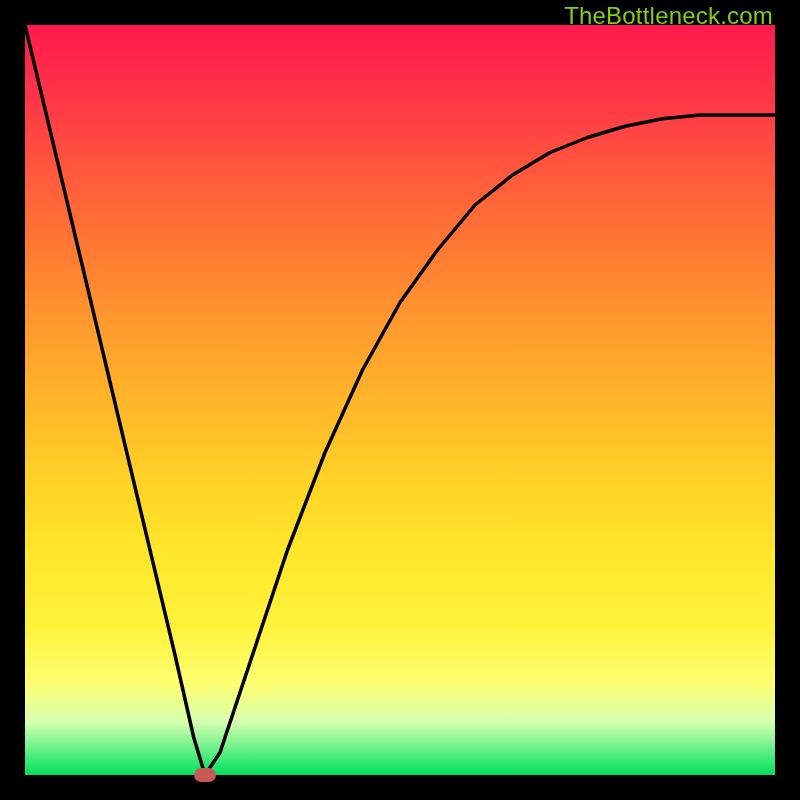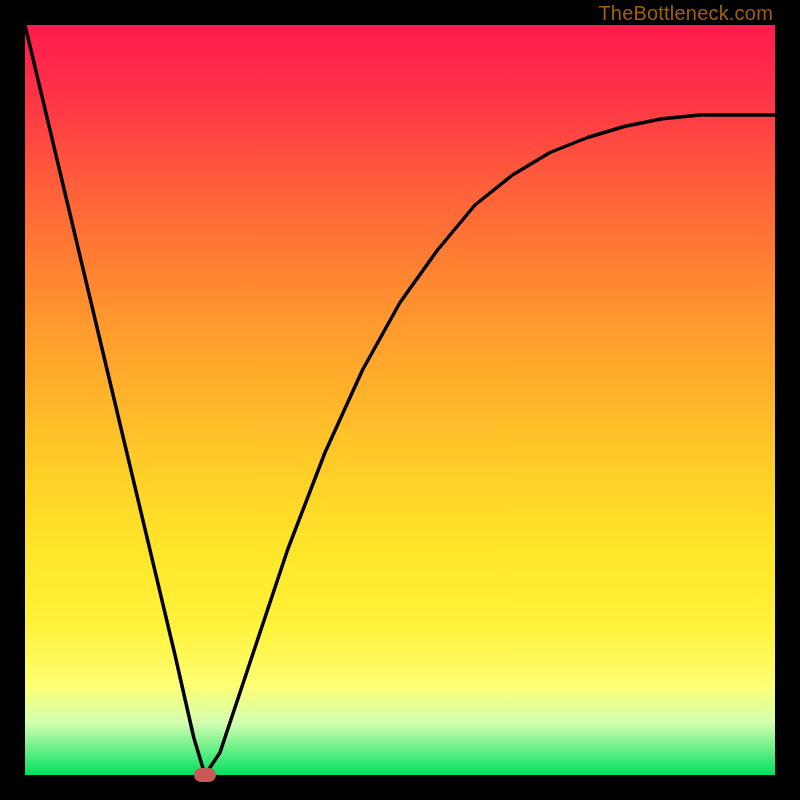--- a/index.html
+++ b/index.html
@@ -47,22 +47,22 @@
     position: absolute;
     inset: 0;
     width: 100%;
     height: 100%;
     overflow: visible;
   }
   .attribution {
     position: absolute;
     top: 2px;
     right: 27px;
-    color: #a16207;
-    font-size: 20px;
+    color: #84cc16;
+    font-size: 24px;
     font-weight: 500;
     letter-spacing: 0.2px;
     margin-left: 48px;
   }
   .marker {
     position: absolute;
     width: 22px;
     height: 14px;
     border-radius: 7px;
     background: #c75a56;

